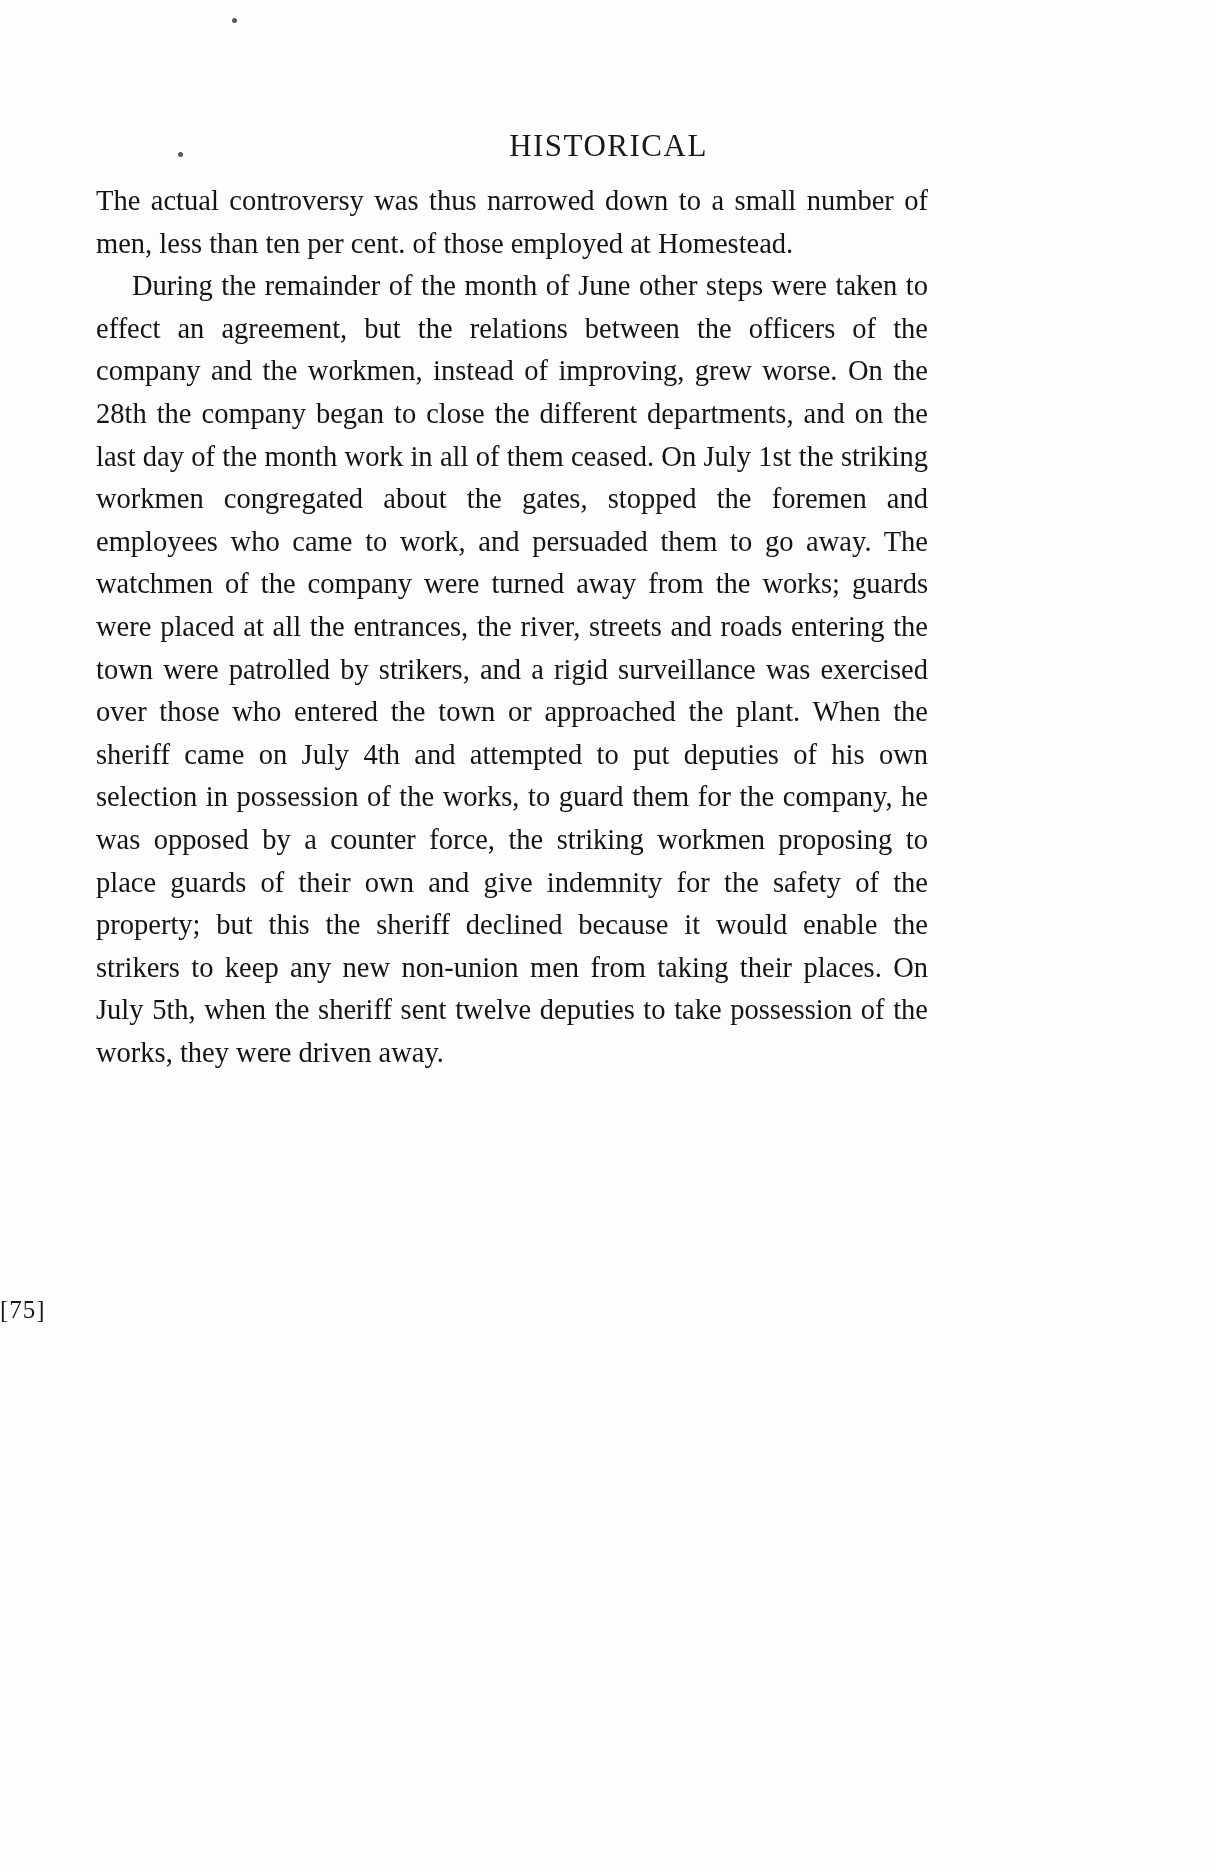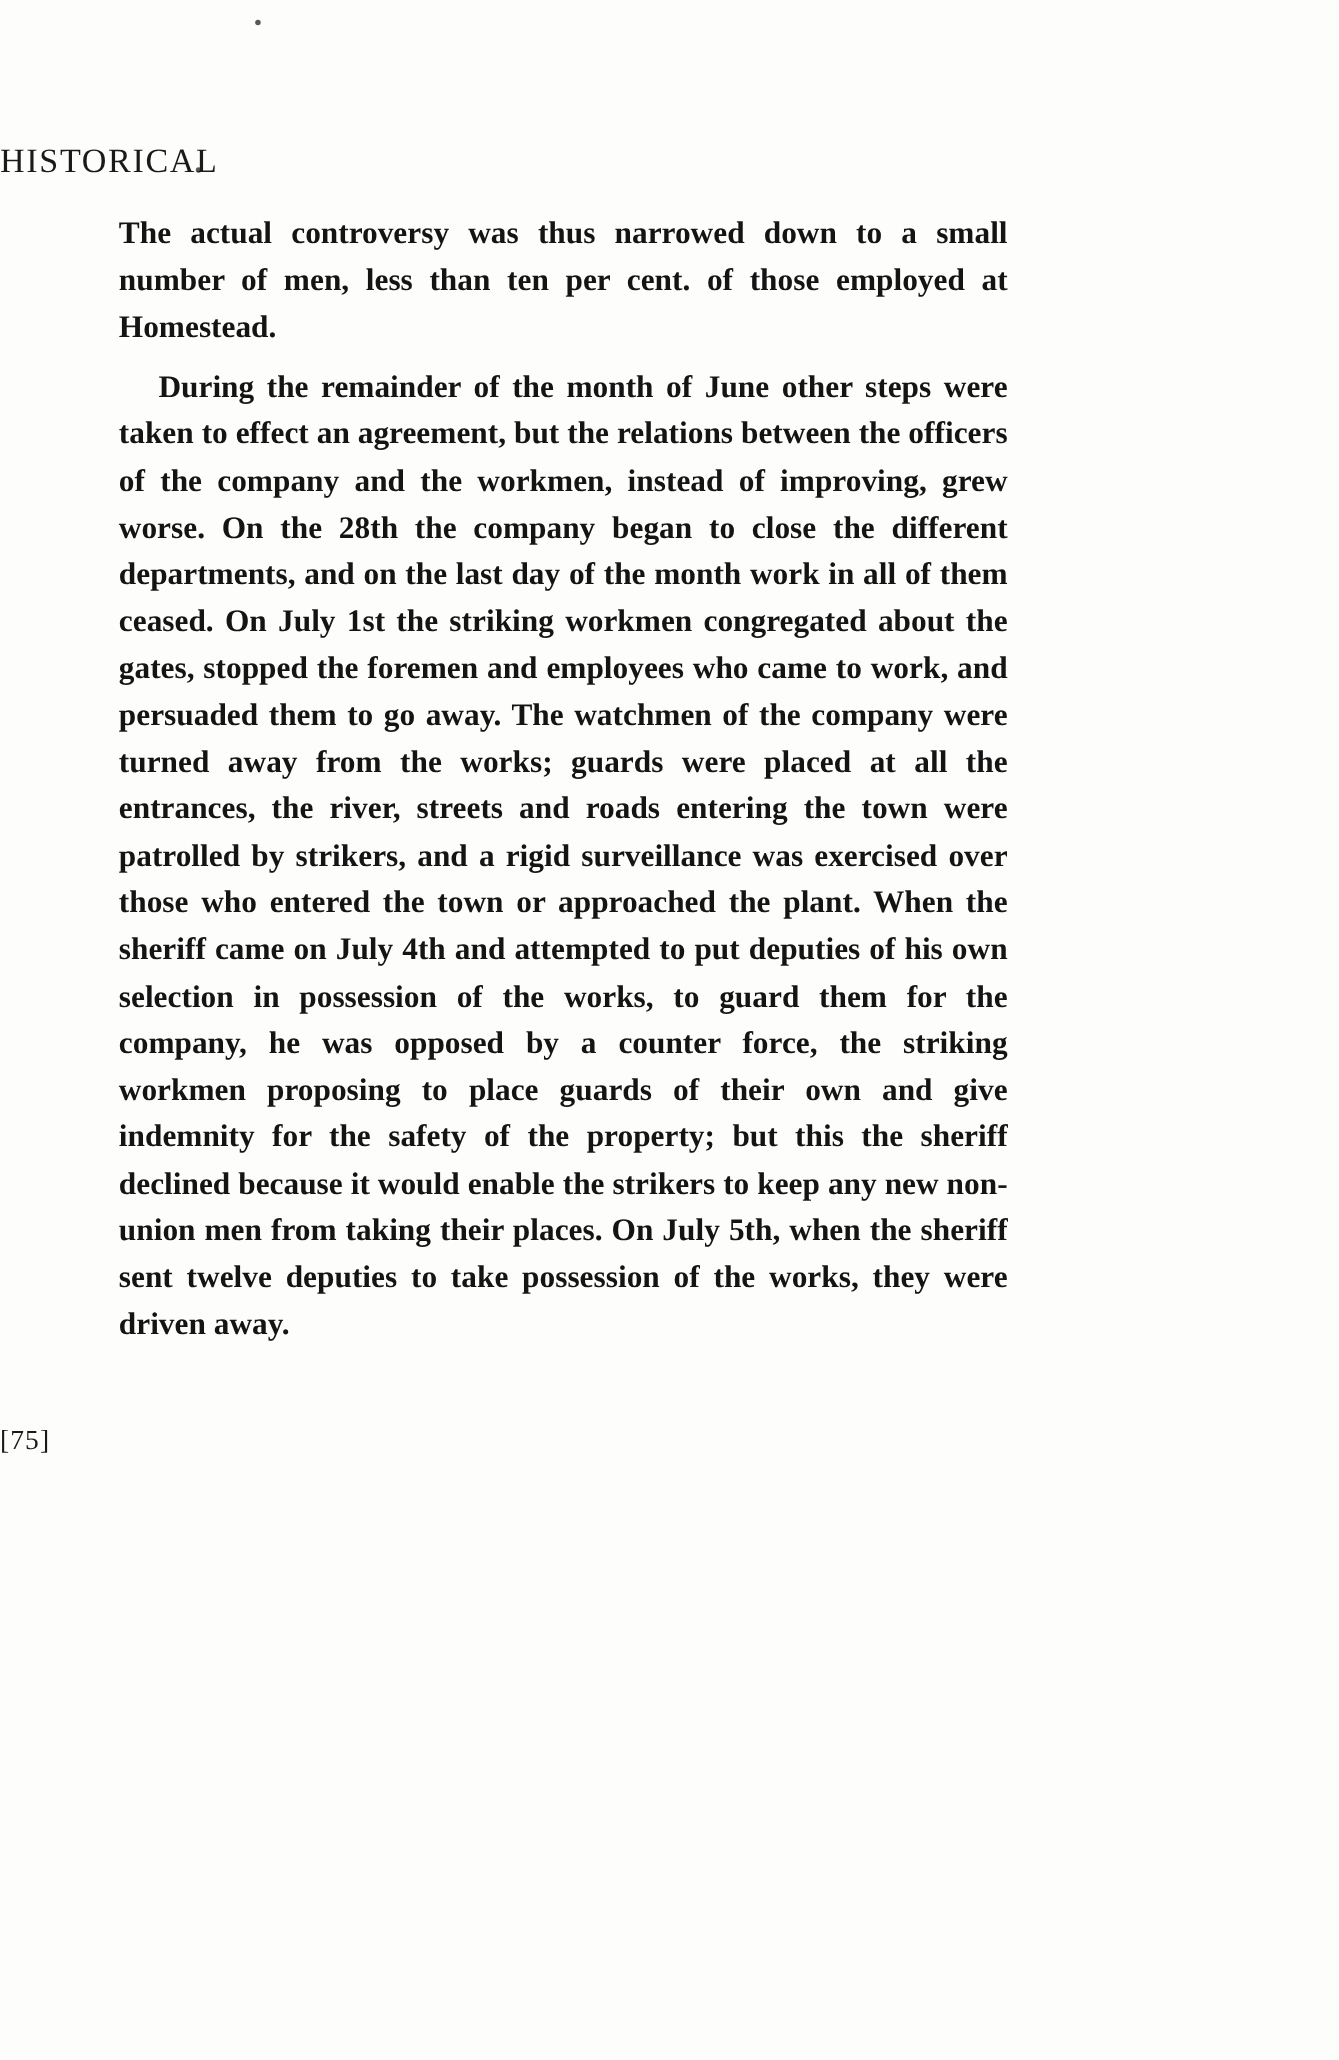--- a/index.html
+++ b/index.html
@@ -41,40 +41,39 @@
     height: 5px;
     background: #2e2e2e;
     border-radius: 50%;
     opacity: 0.8;
   }
   .running-head {
     position: absolute;
     left: 0;
     top: 128px;
     width: 1217px;
-    text-align: left;
+    text-align: center;
     font-size: 31px;
     letter-spacing: 1.5px;
     color: #1a1a1a;
   }
   .text-block {
     position: absolute;
     left: 96px;
     top: 180px;
     width: 832px;
     font-size: 28.5px;
     line-height: 42.6px;
     color: #141414;
     text-align: justify;
     text-justify: inter-word;
   }
   .para {
-    margin: 12px;
+    margin: 0;
     text-indent: 0;
-    font-weight: bold;
   }
   .para.indent {
     text-indent: 36px;
   }
   .folio {
     position: absolute;
     left: 0;
     top: 1296px;
     width: 1217px;
     text-align: left;

